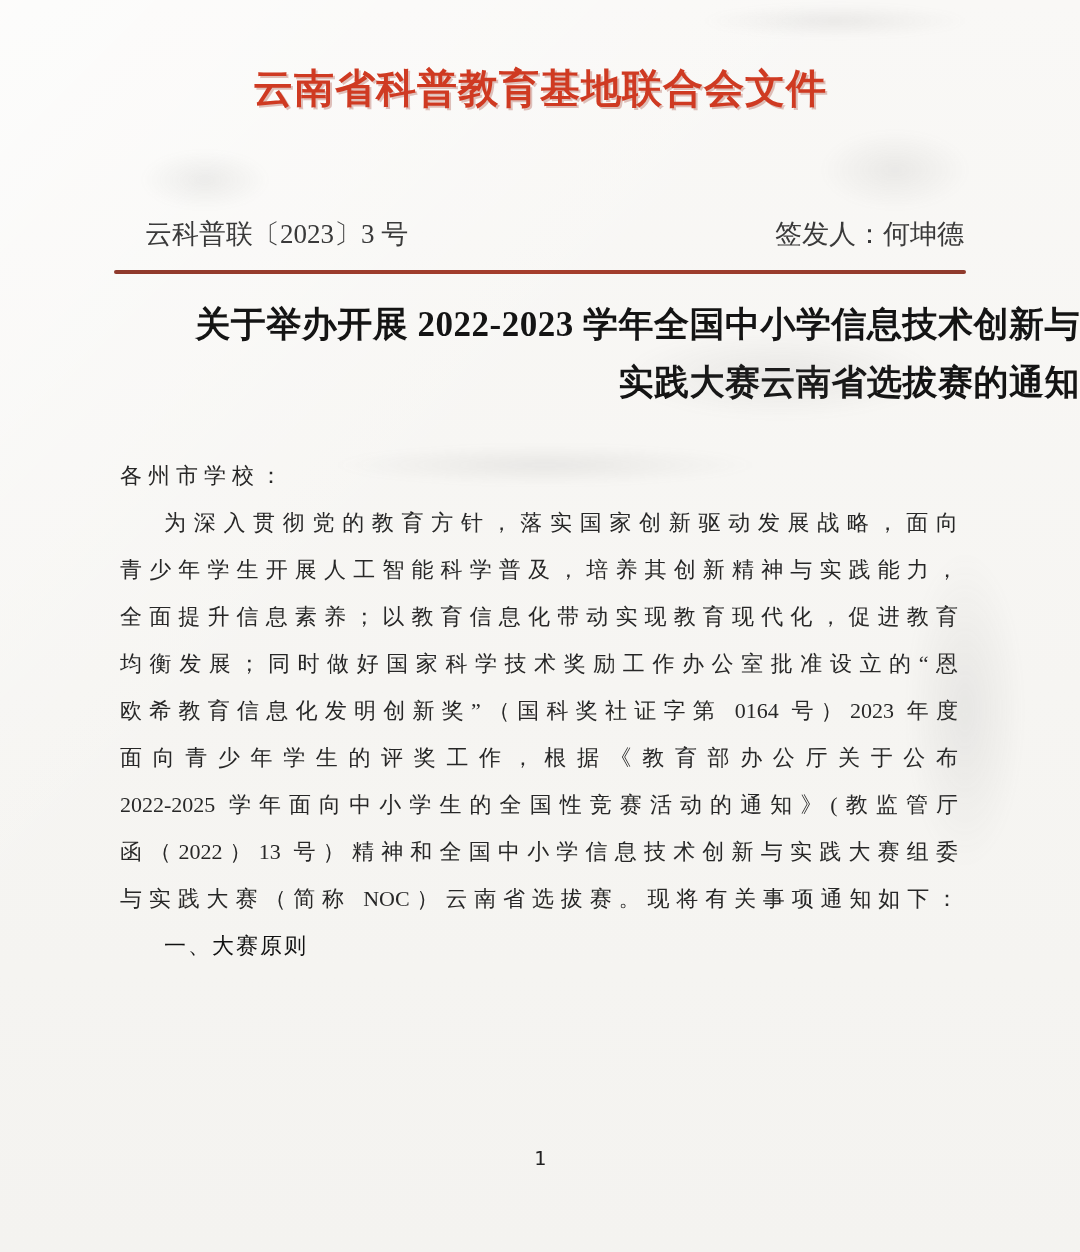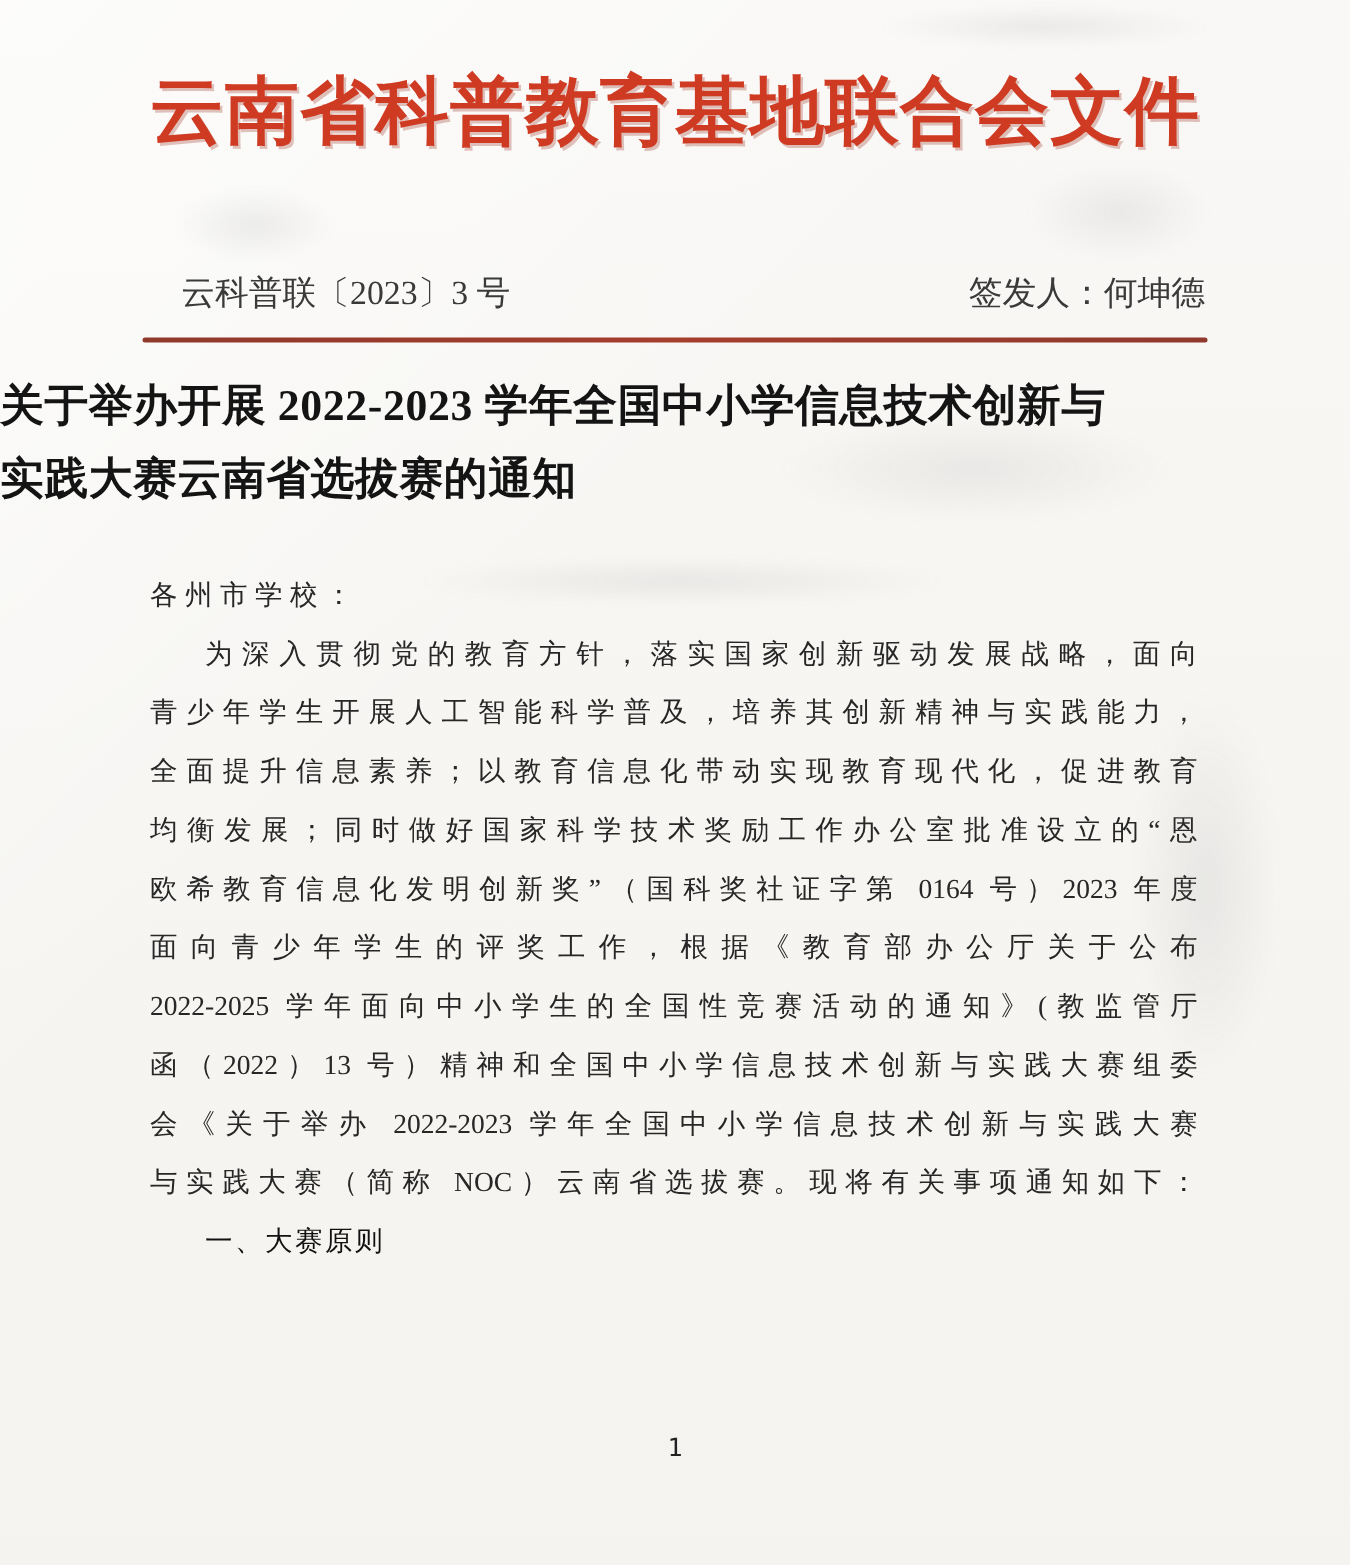--- a/index.html
+++ b/index.html
@@ -22,21 +22,21 @@
   
   .smudge {
     position: absolute;
     pointer-events: none;
     background: radial-gradient(ellipse at center, rgba(110,110,110,0.10), rgba(110,110,110,0) 70%);
     filter: blur(3px);
   }
   .org-title {
     padding-top: 48px;
     text-align: center;
-    font-size: 59px;
+    font-size: 40px;
     font-weight: bold;
     letter-spacing: 1px;
     color: #cf3a22;
     text-shadow: 2px 2px 0 rgba(150, 40, 22, 0.28);
     line-height: 82px;
     white-space: nowrap;
   }
   .meta-row {
     margin-top: 86px;
     display: flex;
@@ -48,21 +48,21 @@
   }
   .red-rule {
     width: 852px;
     height: 4px;
     margin: 18px auto 0 auto;
     background: linear-gradient(90deg, #8f3a2c, #a63e2c 50%, #8f3a2c);
     border-radius: 2px;
   }
   .doc-title {
     margin-top: 22px;
-    text-align: left;
+    text-align: right;
     font-size: 35px;
     font-weight: 800;
     line-height: 58px;
     color: #141414;
     letter-spacing: 0.5px;
   }
   .body-block {
     margin: 40px 122px 0 120px;
     font-size: 22px;
     line-height: 47px;
@@ -126,21 +126,20 @@
     <div class="line salutation">各州市学校：</div>
 
     <div class="line indent">为深入贯彻党的教育方针，落实国家创新驱动发展战略，面向</div>
     <div class="line">青少年学生开展人工智能科学普及，培养其创新精神与实践能力，</div>
     <div class="line">全面提升信息素养；以教育信息化带动实现教育现代化，促进教育</div>
     <div class="line">均衡发展；同时做好国家科学技术奖励工作办公室批准设立的“恩</div>
     <div class="line">欧希教育信息化发明创新奖”（国科奖社证字第 0164 号）2023 年度</div>
     <div class="line">面向青少年学生的评奖工作，根据《教育部办公厅关于公布</div>
     <div class="line">2022-2025 学年面向中小学生的全国性竞赛活动的通知》(教监管厅</div>
     <div class="line">函（2022）13 号）精神和全国中小学信息技术创新与实践大赛组委</div>
-    <div class="line">会《关于举办 2022-2023 学年全国中小学信息技术创新与实践大赛</div>
     <div class="line">与实践大赛（简称 NOC）云南省选拔赛。现将有关事项通知如下：</div>
 
     <div class="line section-heading" style="text-align-last:auto;">一、大赛原则</div>
 
   </div>
 
   <div class="page-number">1</div>
 
 </div>
 

